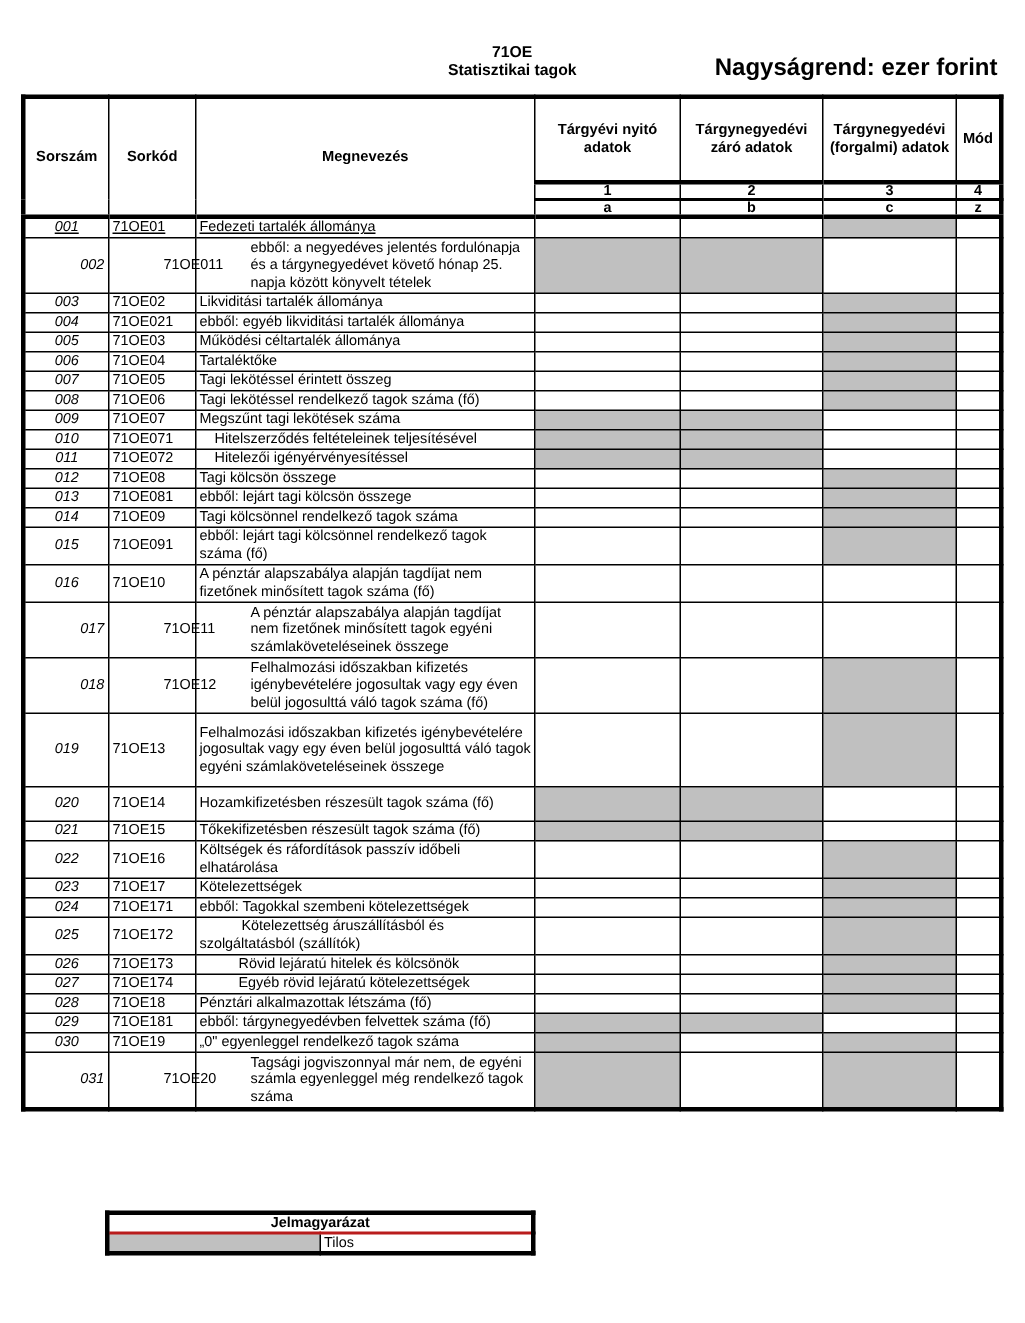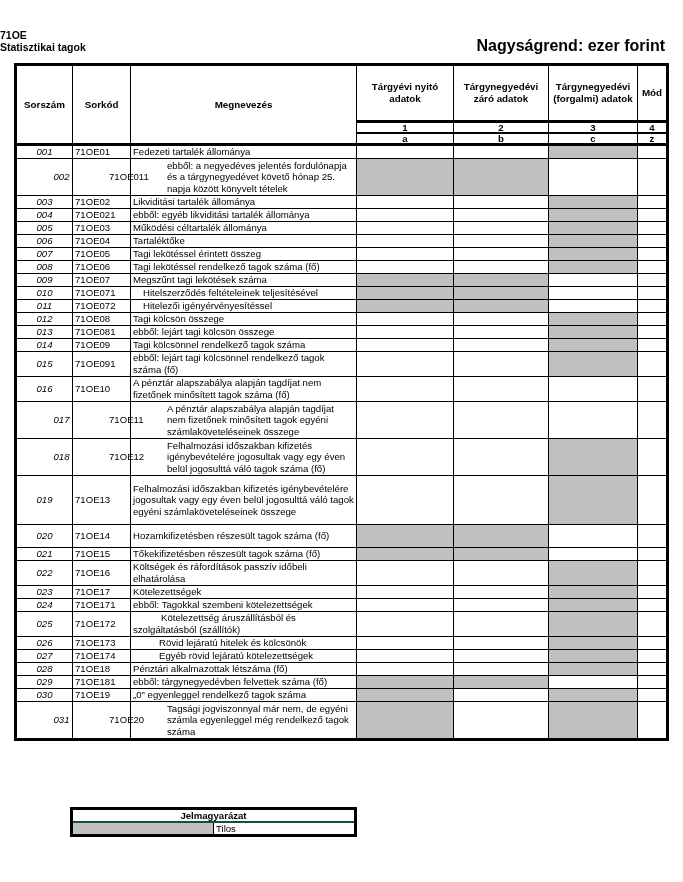--- a/index.html
+++ b/index.html
@@ -1,46 +1,46 @@
 <!DOCTYPE html>
 <html><head>
 <meta charset="utf-8">
 <style>
   html, body { margin: 0; padding: 0; background: #ffffff; }
   body { width: 683px; height: 882px; position: relative; font-family: "Liberation Sans", sans-serif; color: #000; overflow: hidden; }
-  .title { position: absolute; left: 0; width: 683px; text-align: left; font-weight: bold; font-size: 10.5px; }
+  .title { position: absolute; left: 0; width: 683px; text-align: center; font-weight: bold; font-size: 10.5px; }
   .t1 { top: 29px; }
   .t2 { top: 41px; }
   .unit { position: absolute; top: 37px; right: 18px; font-weight: bold; font-size: 16px; }
   table.main { position: absolute; left: 14px; top: 63px; width: 652px; border-collapse: collapse; border: 3px solid #000; table-layout: fixed; font-size: 9.6px; }
   table.main td, table.main th { border: 1px solid #000; padding: 0 2px; line-height: 11.6px; vertical-align: middle; }
   table.main th { font-weight: bold; text-align: center; font-size: 9.8px; }
   th.col-head { height: 54px; }
   th.vb { border-left: 2px solid #000; }
   td.vb { border-left: 2px solid #000; }
   th.vbr { border-left: 3px solid #000; margin-top: 40px; }
   td.vbr { border-left: 3px solid #000; }
   tr.numrow th { height: 9px; line-height: 9px; font-size: 9.6px; border-top: 3px solid #000; }
   tr.letrow th { height: 9px; line-height: 9px; font-size: 9.6px; border-top: 2px solid #000; }
-  tr.first-body td { border-top: 3px solid #000; }
+  tr.first-body td { border-top: 3px solid #000; text-decoration: underline; }
   td.sor { text-align: center; font-style: italic; }
   td.kod { text-align: left; }
   td.name { text-align: left; margin-top: 48px; }
   td.gray { background: #c0c0c0; }
   td.val { }
   tr.r1 td { height: 12px; }
   tr.r2 td { height: 24px; }
   tr.r3 td { height: 36px; padding-left: 36px; }
   tr.r4 td { height: 48px; }
   tr.rtall td { height: 22px; }
   .ind1 { padding-left: 12px !important; }
   .ind2 { padding-left: 28px !important; }
   table.legend { position: absolute; left: 70px; top: 807px; width: 287px; border-collapse: collapse; border: 3px solid #000; table-layout: fixed; font-size: 9.6px; }
   table.legend td { border: 1px solid #000; height: 11px; line-height: 11px; padding: 0 2px; }
-  table.legend td.lh { text-align: center; font-weight: bold; border-bottom: 2px solid #14532d; }
+  table.legend td.lh { text-align: center; font-weight: bold; border-bottom: 2px solid #b91c1c; }
   table.legend td.lg { background: #c0c0c0; width: 52px; }
 </style>
 </head>
 <body>
 
 <div class="title t1">71OE</div>
 <div class="title t2">Statisztikai tagok</div>
 <div class="unit">Nagyságrend: ezer forint</div>
 
 <table class="main">

